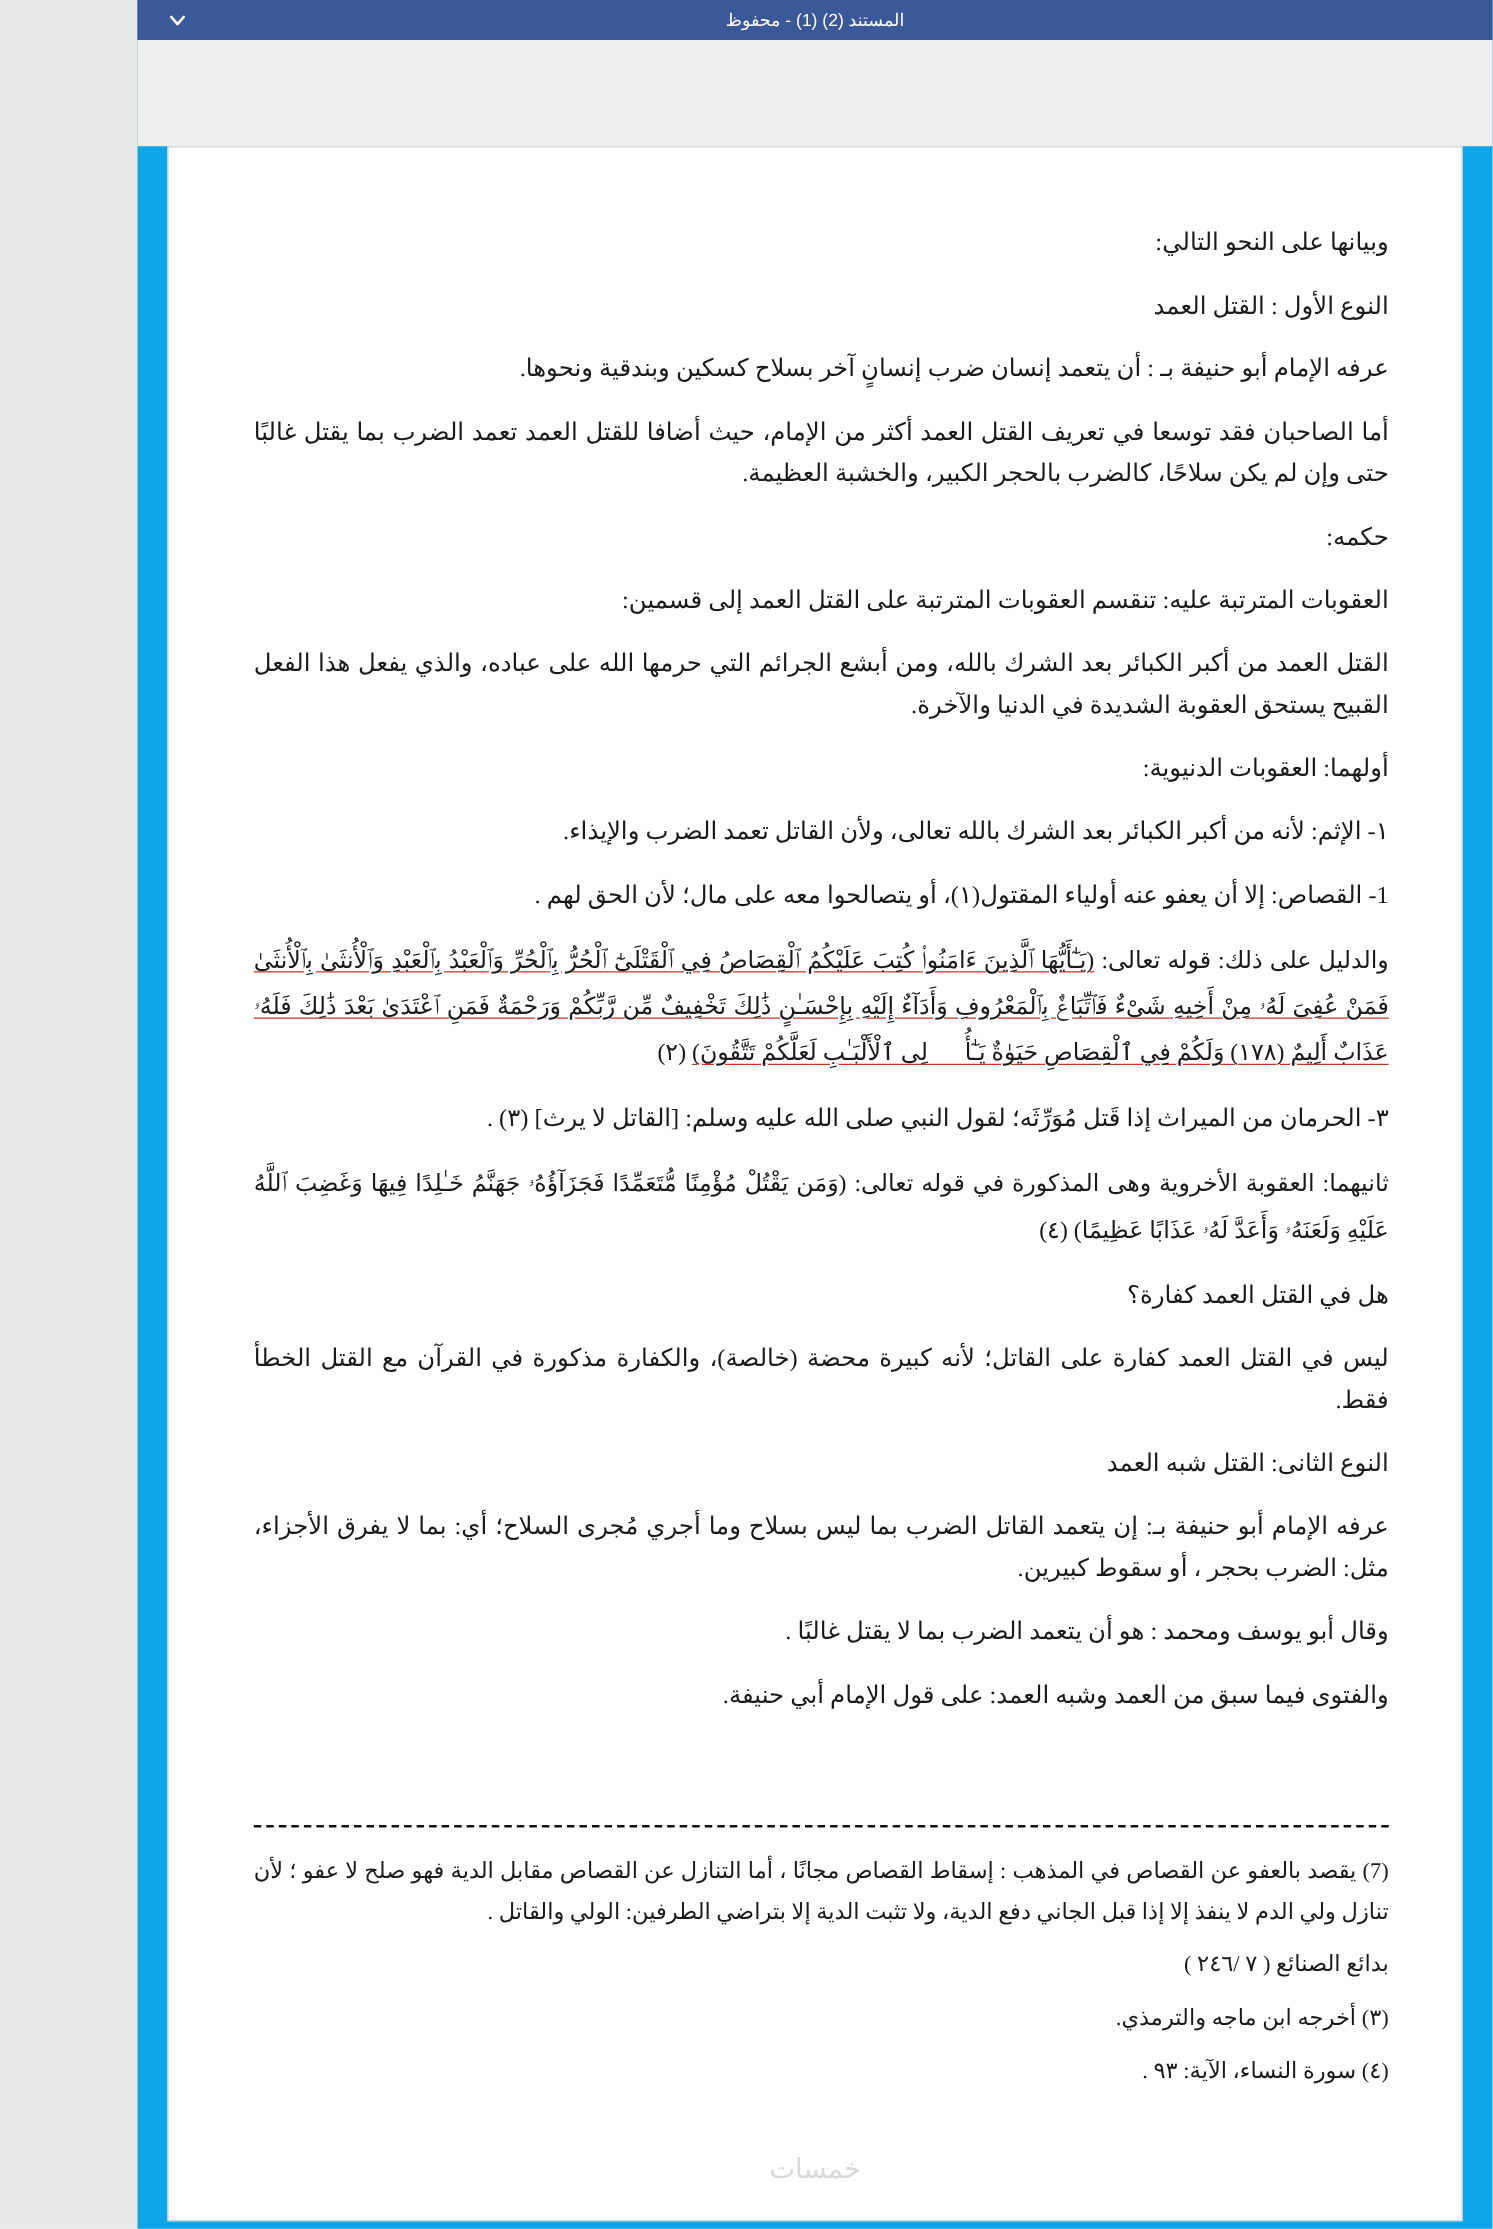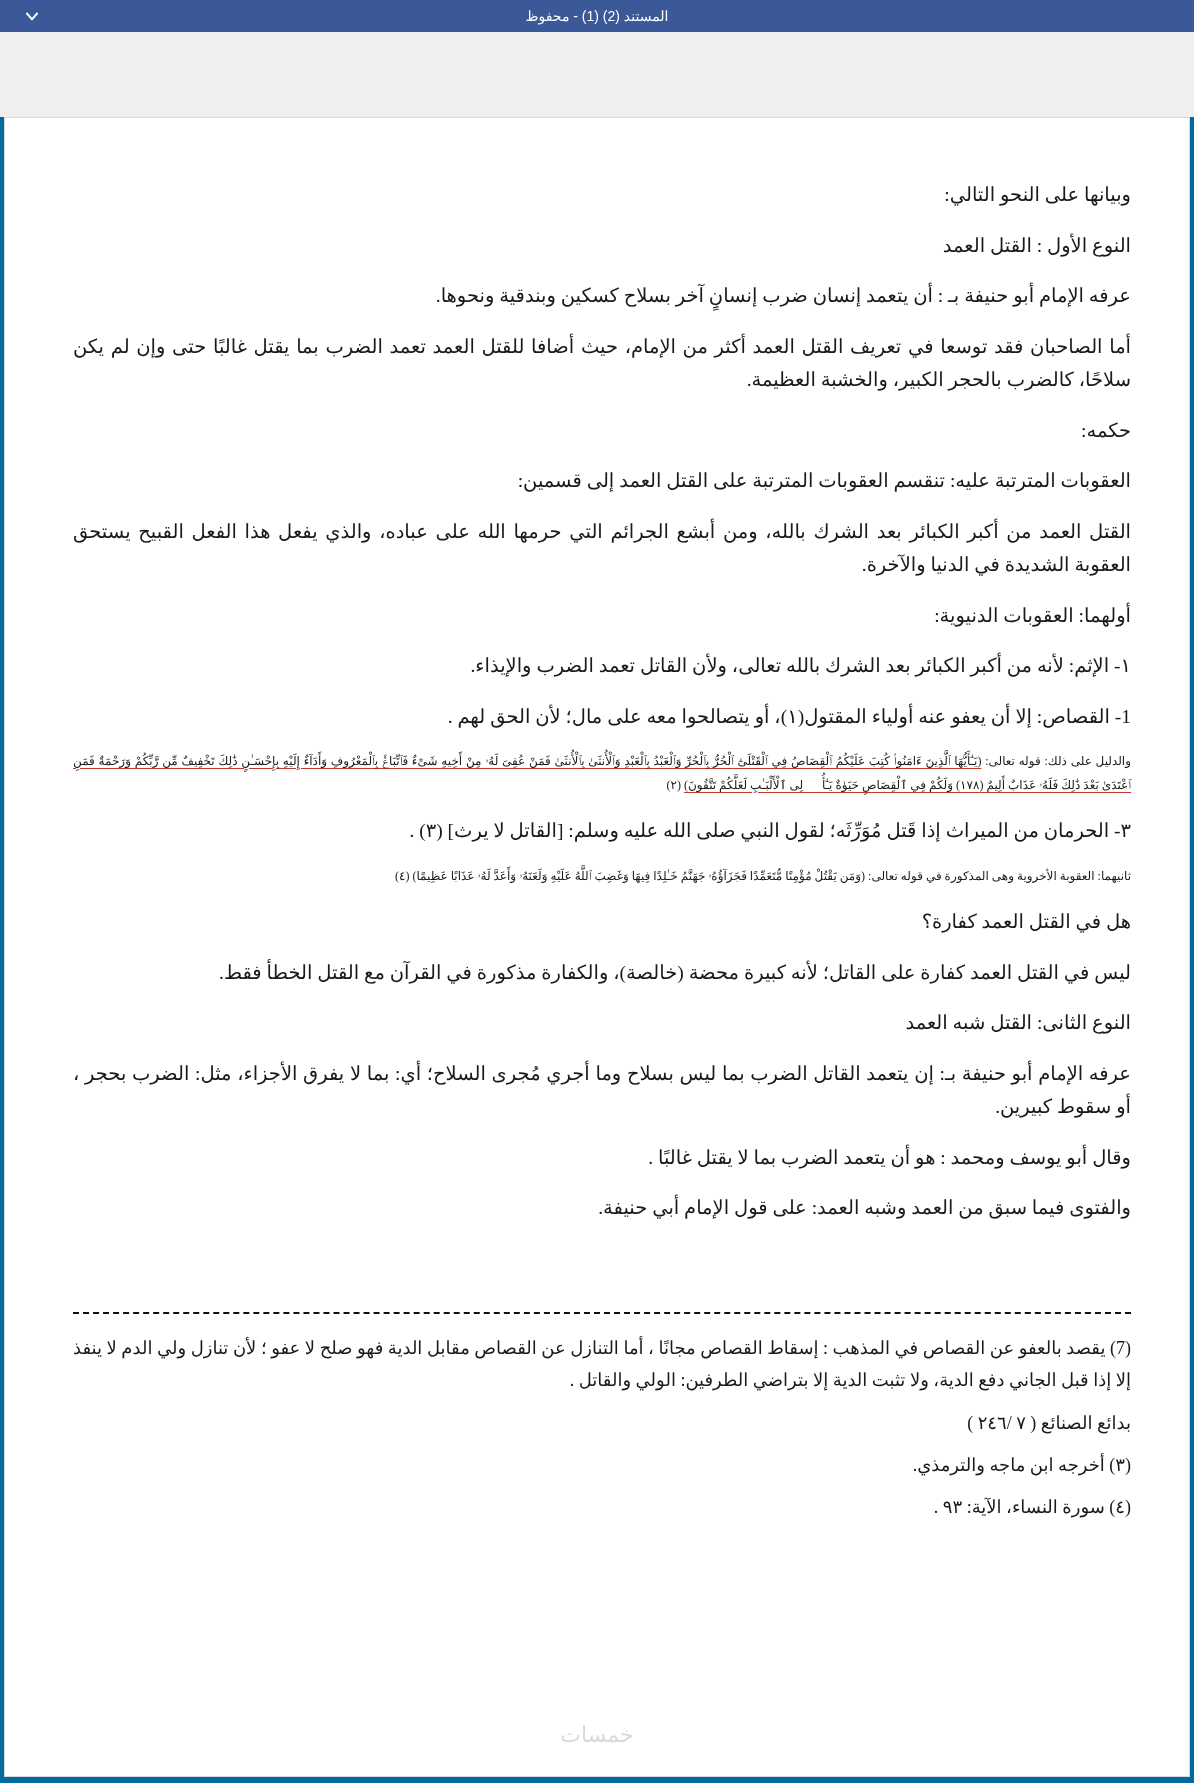--- a/index.html
+++ b/index.html
@@ -8,23 +8,23 @@
     background: #e9e9e9;
   }
   body {
     width: 1194px;
     height: 1783px;
     font-family: "Liberation Serif", "DejaVu Serif", serif;
     overflow: hidden;
   }
   .app {
     position: relative;
-    width: 1194px;
+    width: 1084px;
     height: 1783px;
-    background: #0369a1;
+    background: #0ea5e9;
   }
   
   .titlebar {
     height: 32px;
     background: #3b5998;
     color: #ffffff;
     display: flex;
     align-items: center;
     justify-content: center;
     position: relative;
@@ -47,41 +47,41 @@
   .titlebar .title {
     white-space: nowrap;
   }
   
   .gap {
     height: 85px;
     background: #efefef;
   }
   .page {
     position: relative;
-    margin: 0 4px;
+    margin: 0 24px;
     background: #ffffff;
     border: 1px solid #d8d8d8;
     height: 1660px;
     box-sizing: border-box;
     padding: 60px 58px 20px 68px;
     overflow: hidden;
   }
   .doc {
     font-size: 19.5px;
     line-height: 1.72;
     color: #1a1a1a;
     text-align: justify;
     text-align-last: right;
   }
   .doc p {
     margin: 0 0 17px 0;
   }
   .p-right { text-align: right; }
   .quran {
-    font-size: 12px;
+    font-size: 19px;
     line-height: 1.95;
     letter-spacing: 0;
   }
   .quran .aya {
     font-family: "Liberation Serif", serif;
   }
   .underline-red {
     text-decoration: underline;
     text-decoration-color: #c0392b;
     -webkit-text-decoration-color: #c0392b;

